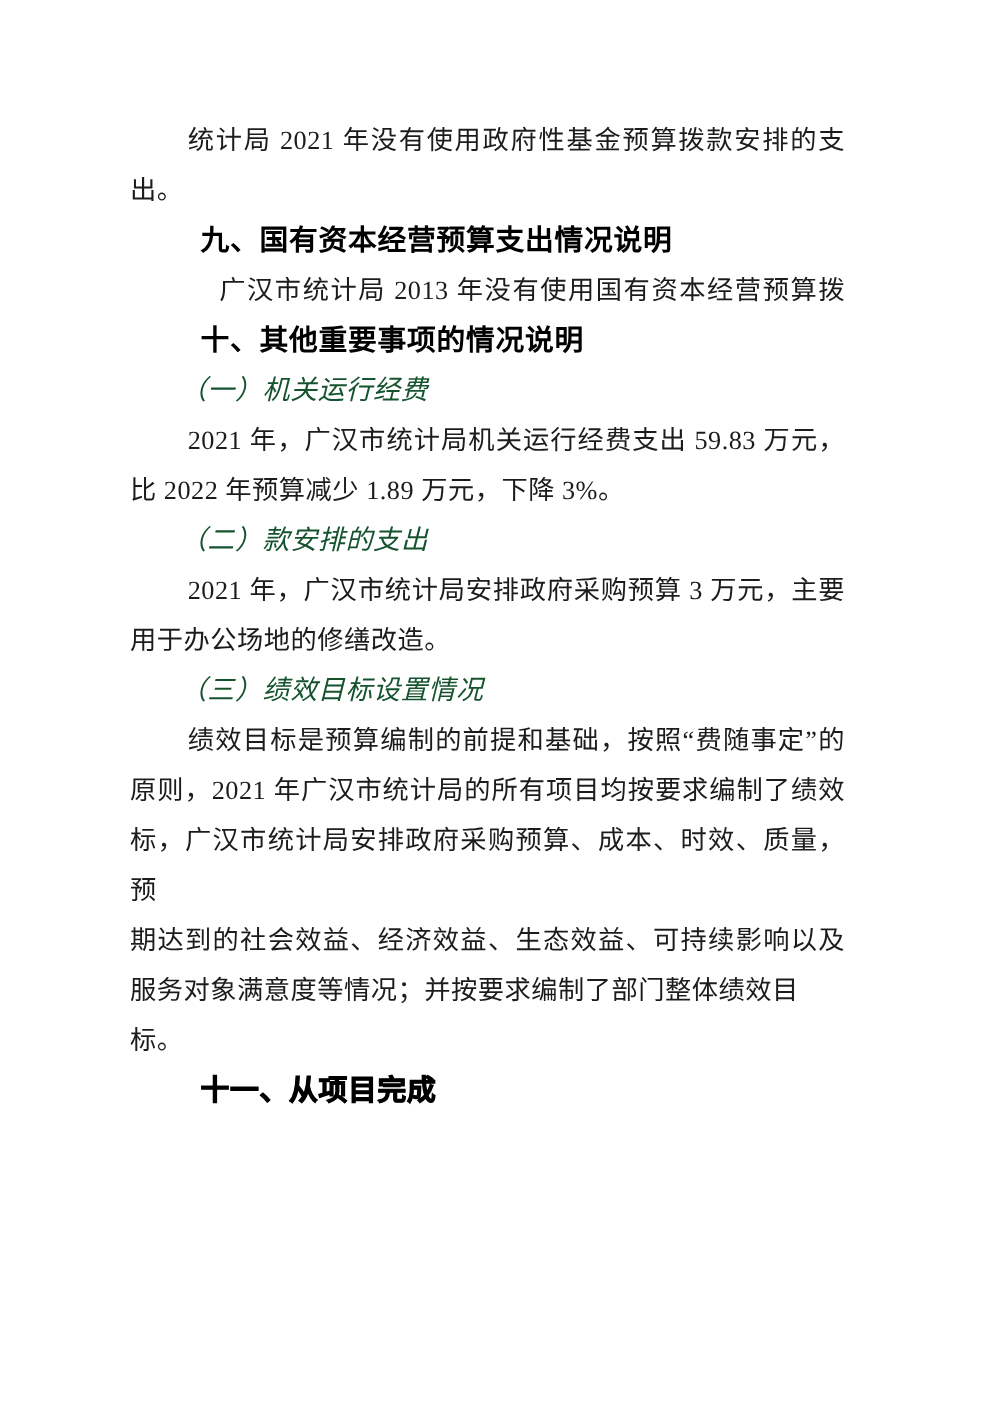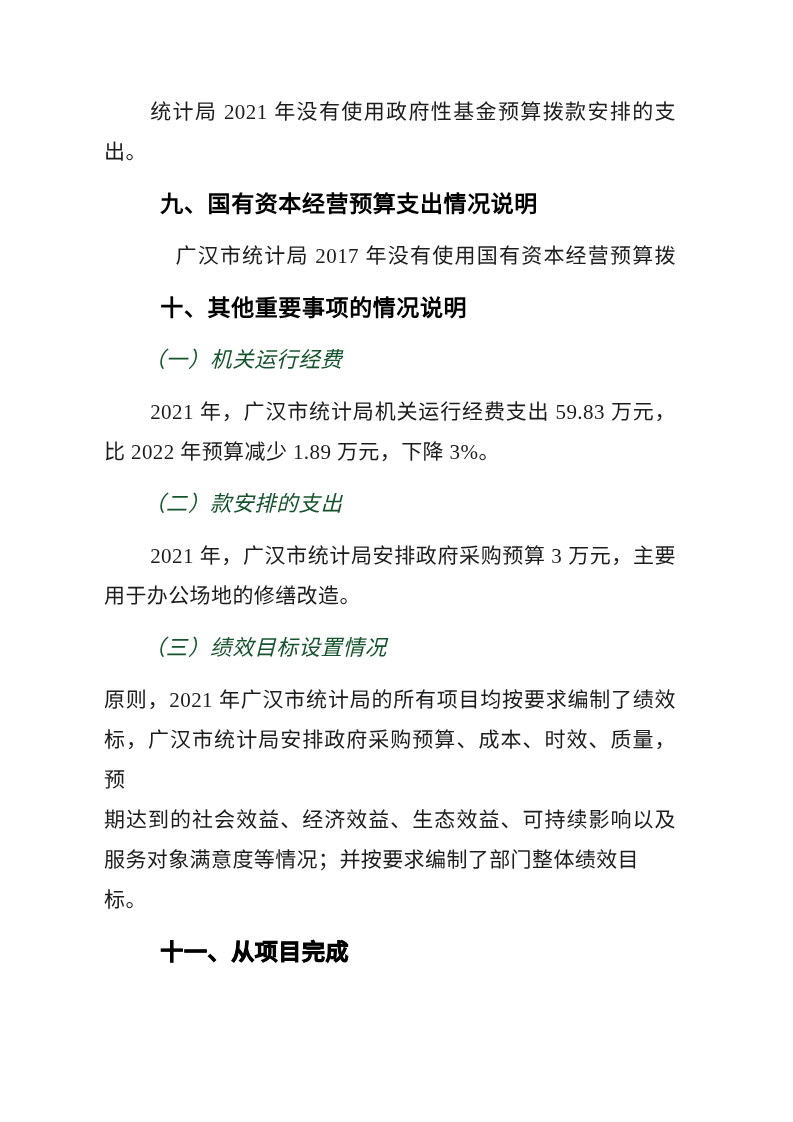--- a/index.html
+++ b/index.html
@@ -21,21 +21,20 @@
     color: #1c1c1c;
     font-family: "Liberation Serif", "DejaVu Serif", serif;
   }
   .content {
     position: absolute;
     left: 104px;
     top: 92px;
     width: 572px;
   }
   .block + .block {
-    margin-top: 12px;
   }
   .line {
     font-size: 21px;
     letter-spacing: 0.4px;
     line-height: 40px;
     text-align: left;
     color: #1c1c1c;
   }
   .jfull {
     text-align: justify;
@@ -71,21 +70,21 @@
   <div class="content">
 
     <div class="block para">
       <div class="line jfull ind2">统计局 2021 年没有使用政府性基金预算拨款安排的支</div>
       <div class="line">出。</div>
     </div>
 
     <div class="block h1">九、国有资本经营预算支出情况说明</div>
 
     <div class="block para">
-      <div class="line jfull ind34">广汉市统计局 2017 年没有使用国有资本经营预算拨</div>
+      <div class="line jfull ind34">广汉市统计局 2013 年没有使用国有资本经营预算拨</div>
     </div>
 
     <div class="block h1">十、其他重要事项的情况说明</div>
 
     <div class="block h2">（一）机关运行经费</div>
 
     <div class="block para">
       <div class="line jfull ind2">2021 年，广汉市统计局机关运行经费支出 59.83 万元，</div>
       <div class="line">比 2022 年预算减少 1.89 万元，下降 3%。</div>
     </div>
@@ -93,20 +92,21 @@
     <div class="block h2">（二）款安排的支出</div>
 
     <div class="block para">
       <div class="line jfull ind2">2021 年，广汉市统计局安排政府采购预算 3 万元，主要</div>
       <div class="line">用于办公场地的修缮改造。</div>
     </div>
 
     <div class="block h2">（三）绩效目标设置情况</div>
 
     <div class="block para">
+      <div class="line jfull ind2">绩效目标是预算编制的前提和基础，按照“费随事定”的</div>
       <div class="line jfull">原则，2021 年广汉市统计局的所有项目均按要求编制了绩效</div>
       <div class="line jfull">标，广汉市统计局安排政府采购预算、成本、时效、质量，预</div>
       <div class="line jfull">期达到的社会效益、经济效益、生态效益、可持续影响以及</div>
       <div class="line">服务对象满意度等情况；并按要求编制了部门整体绩效目标。</div>
     </div>
 
     <div class="block h1 h1-heavy">十一、从项目完成</div>
 
   </div>
 </div>

